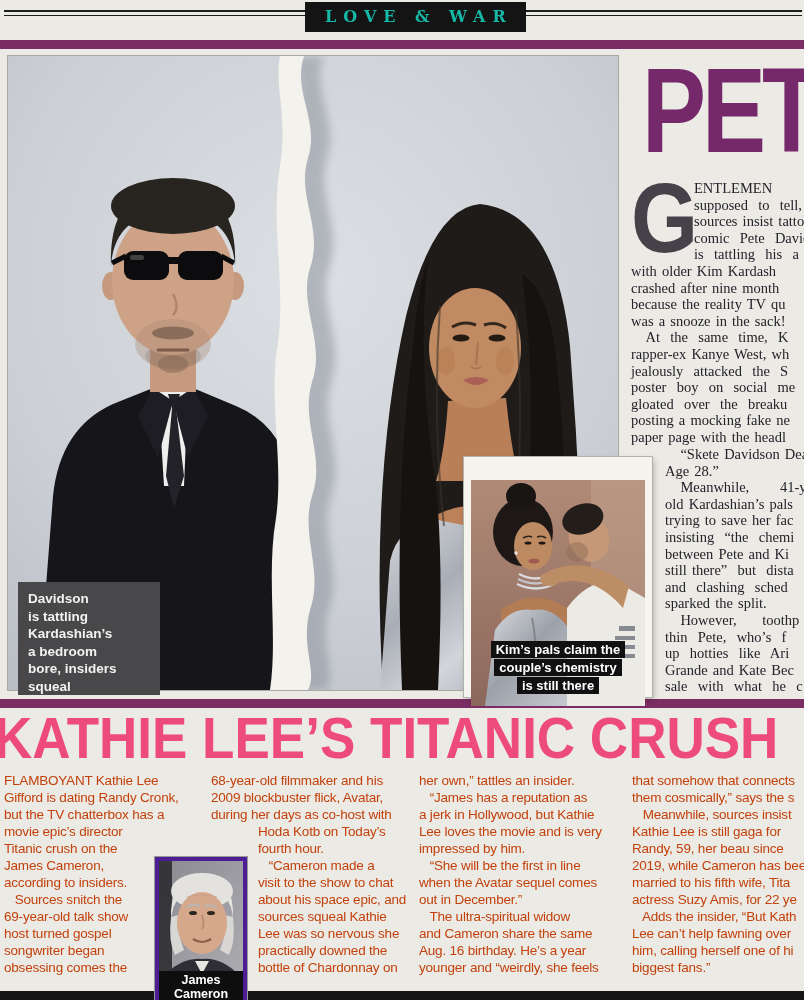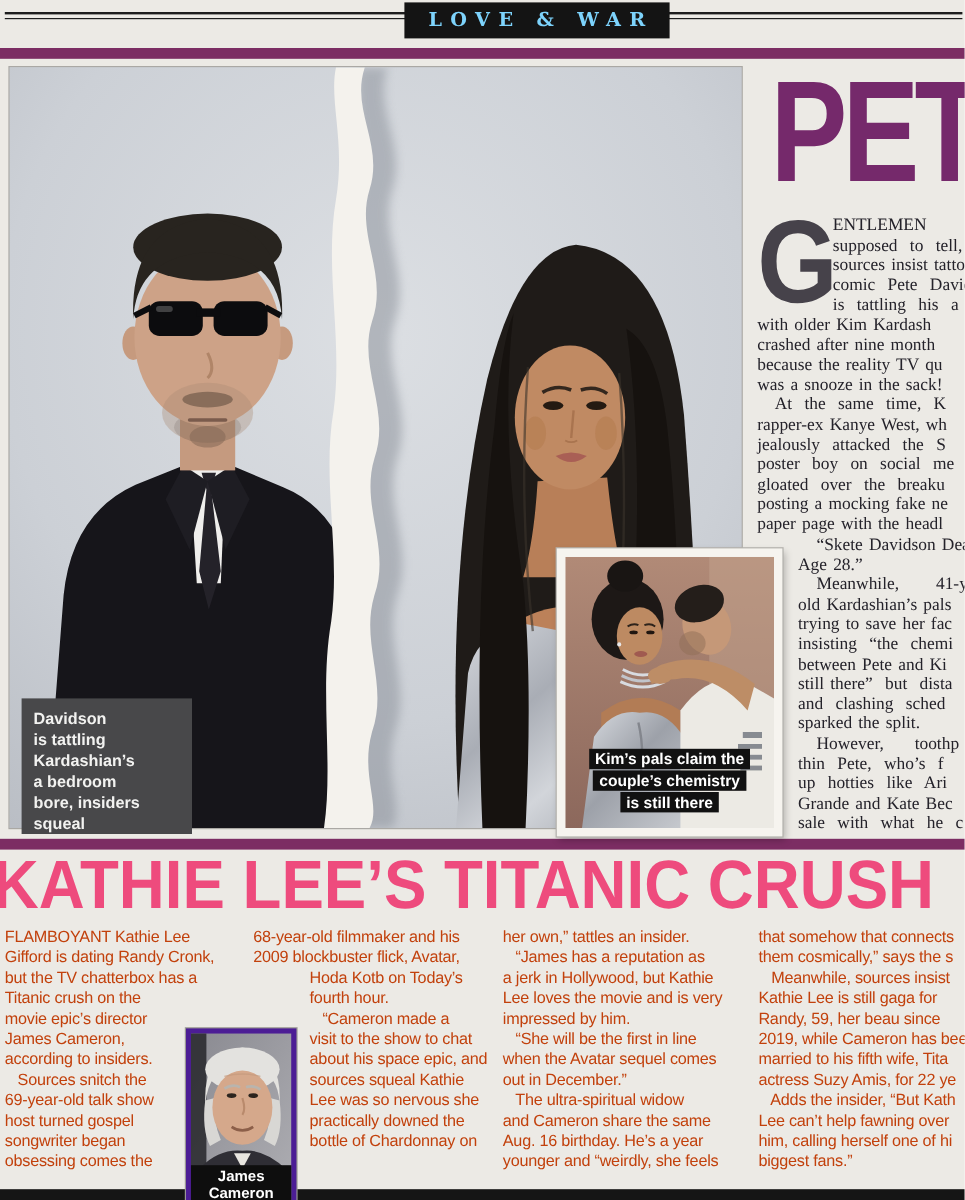--- a/index.html
+++ b/index.html
@@ -4,43 +4,43 @@
 <style>
   html,body{margin:0;padding:0;}
   #page{
     position:relative;width:804px;height:1000px;overflow:hidden;
     background:#eceae5;font-family:"Liberation Sans",sans-serif;
   }
   .rule{position:absolute;left:4px;right:2px;background:#1d1d1d;}
   .rule1{top:10px;height:2px;}
   .rule2{top:15px;height:1px;}
   .masthead{
-    position:absolute;left:305px;top:2px;background:#141414;color:#7dd3fc;
+    position:absolute;left:305px;top:2px;background:#141414;color:#14b8a6;
     padding:5px 13px 6px 20px;font-family:"DejaVu Serif",serif;font-weight:bold;
-    font-size:16px;letter-spacing:7px;z-index:3;margin-left:32px;
+    font-size:16px;letter-spacing:7px;z-index:3;
   }
   .bar{position:absolute;left:0;right:0;height:9px;background:#7c2d63;}
   .bar-top{top:40px;}
   .bar-bottom{top:699px;}
   .main-photo{
     position:absolute;left:8px;top:56px;width:610px;height:634px;
     box-shadow:0 0 0 1px #aaa8a4;background:#c9ccd2;overflow:hidden;
   }
   .photo-caption{
     position:absolute;left:18px;top:582px;width:128px;background:#48484a;
     color:#f2f2f0;font-weight:bold;font-size:13.5px;line-height:17.5px;
     padding:8px 4px 0 10px;z-index:4;
   }
   .photo-caption div{white-space:pre;}
   .inset{
     position:absolute;left:464px;top:457px;width:188px;height:240px;
     background:#f6f4ef;padding:7px;box-sizing:border-box;z-index:5;
     box-shadow:0 0 0 1px #b3b1ac, 2px 3px 6px rgba(0,0,0,.25);
   }
-  .inset-inner{position:relative;width:174px;height:226px;overflow:hidden;}
+  .inset-inner{position:relative;width:174px;height:226px;overflow:hidden;margin-top:16px;}
   .inset-caption{position:absolute;left:0;right:0;bottom:12px;text-align:center;z-index:2;}
   .inset-caption div{display:inline-block;background:#111;color:#fff;font-weight:bold;
     font-size:13px;line-height:15px;padding:1px 5px;white-space:pre;}
   .pete-headline{
     position:absolute;left:642px;top:50px;color:#75296b;font-weight:bold;
     font-size:120px;line-height:1;letter-spacing:-5px;white-space:nowrap;
     transform:scaleX(.8);transform-origin:0 0;
   }
   .dropcap{
     position:absolute;left:631px;top:178px;color:#46424a;font-weight:bold;
@@ -270,35 +270,36 @@
     </div>
 
   <div class="bar bar-bottom"></div>
 
   <div class="kathie-headline">KATHIE LEE’S TITANIC CRUSH</div>
 
   <div class="bcol bcol1">
       <div class="b-line">FLAMBOYANT Kathie Lee</div>
       <div class="b-line">Gifford is dating Randy Cronk,</div>
       <div class="b-line">but the TV chatterbox has a</div>
+      <div class="b-line">movie epic’s director</div>
       <div class="b-line">Titanic crush on the</div>
-      <div class="b-line">movie epic’s director</div>
       <div class="b-line">James Cameron,</div>
       <div class="b-line">according to insiders.</div>
       <div class="b-line">   Sources snitch the</div>
       <div class="b-line">69-year-old talk show</div>
       <div class="b-line">host turned gospel</div>
       <div class="b-line">songwriter began</div>
       <div class="b-line">obsessing comes the</div>
     </div>
 
   <div class="bcol bcol2">
     <div>
         <div class="b-line">68-year-old filmmaker and his</div>
         <div class="b-line">2009 blockbuster flick, Avatar,</div>
+        <div class="b-line">during her days as co-host with</div>
       </div>
     <div class="col2-wrap">
         <div class="b-line">Hoda Kotb on Today’s</div>
         <div class="b-line">fourth hour.</div>
         <div class="b-line">   “Cameron made a</div>
         <div class="b-line">visit to the show to chat</div>
         <div class="b-line">about his space epic, and</div>
         <div class="b-line">sources squeal Kathie</div>
         <div class="b-line">Lee was so nervous she</div>
         <div class="b-line">practically downed the</div>

